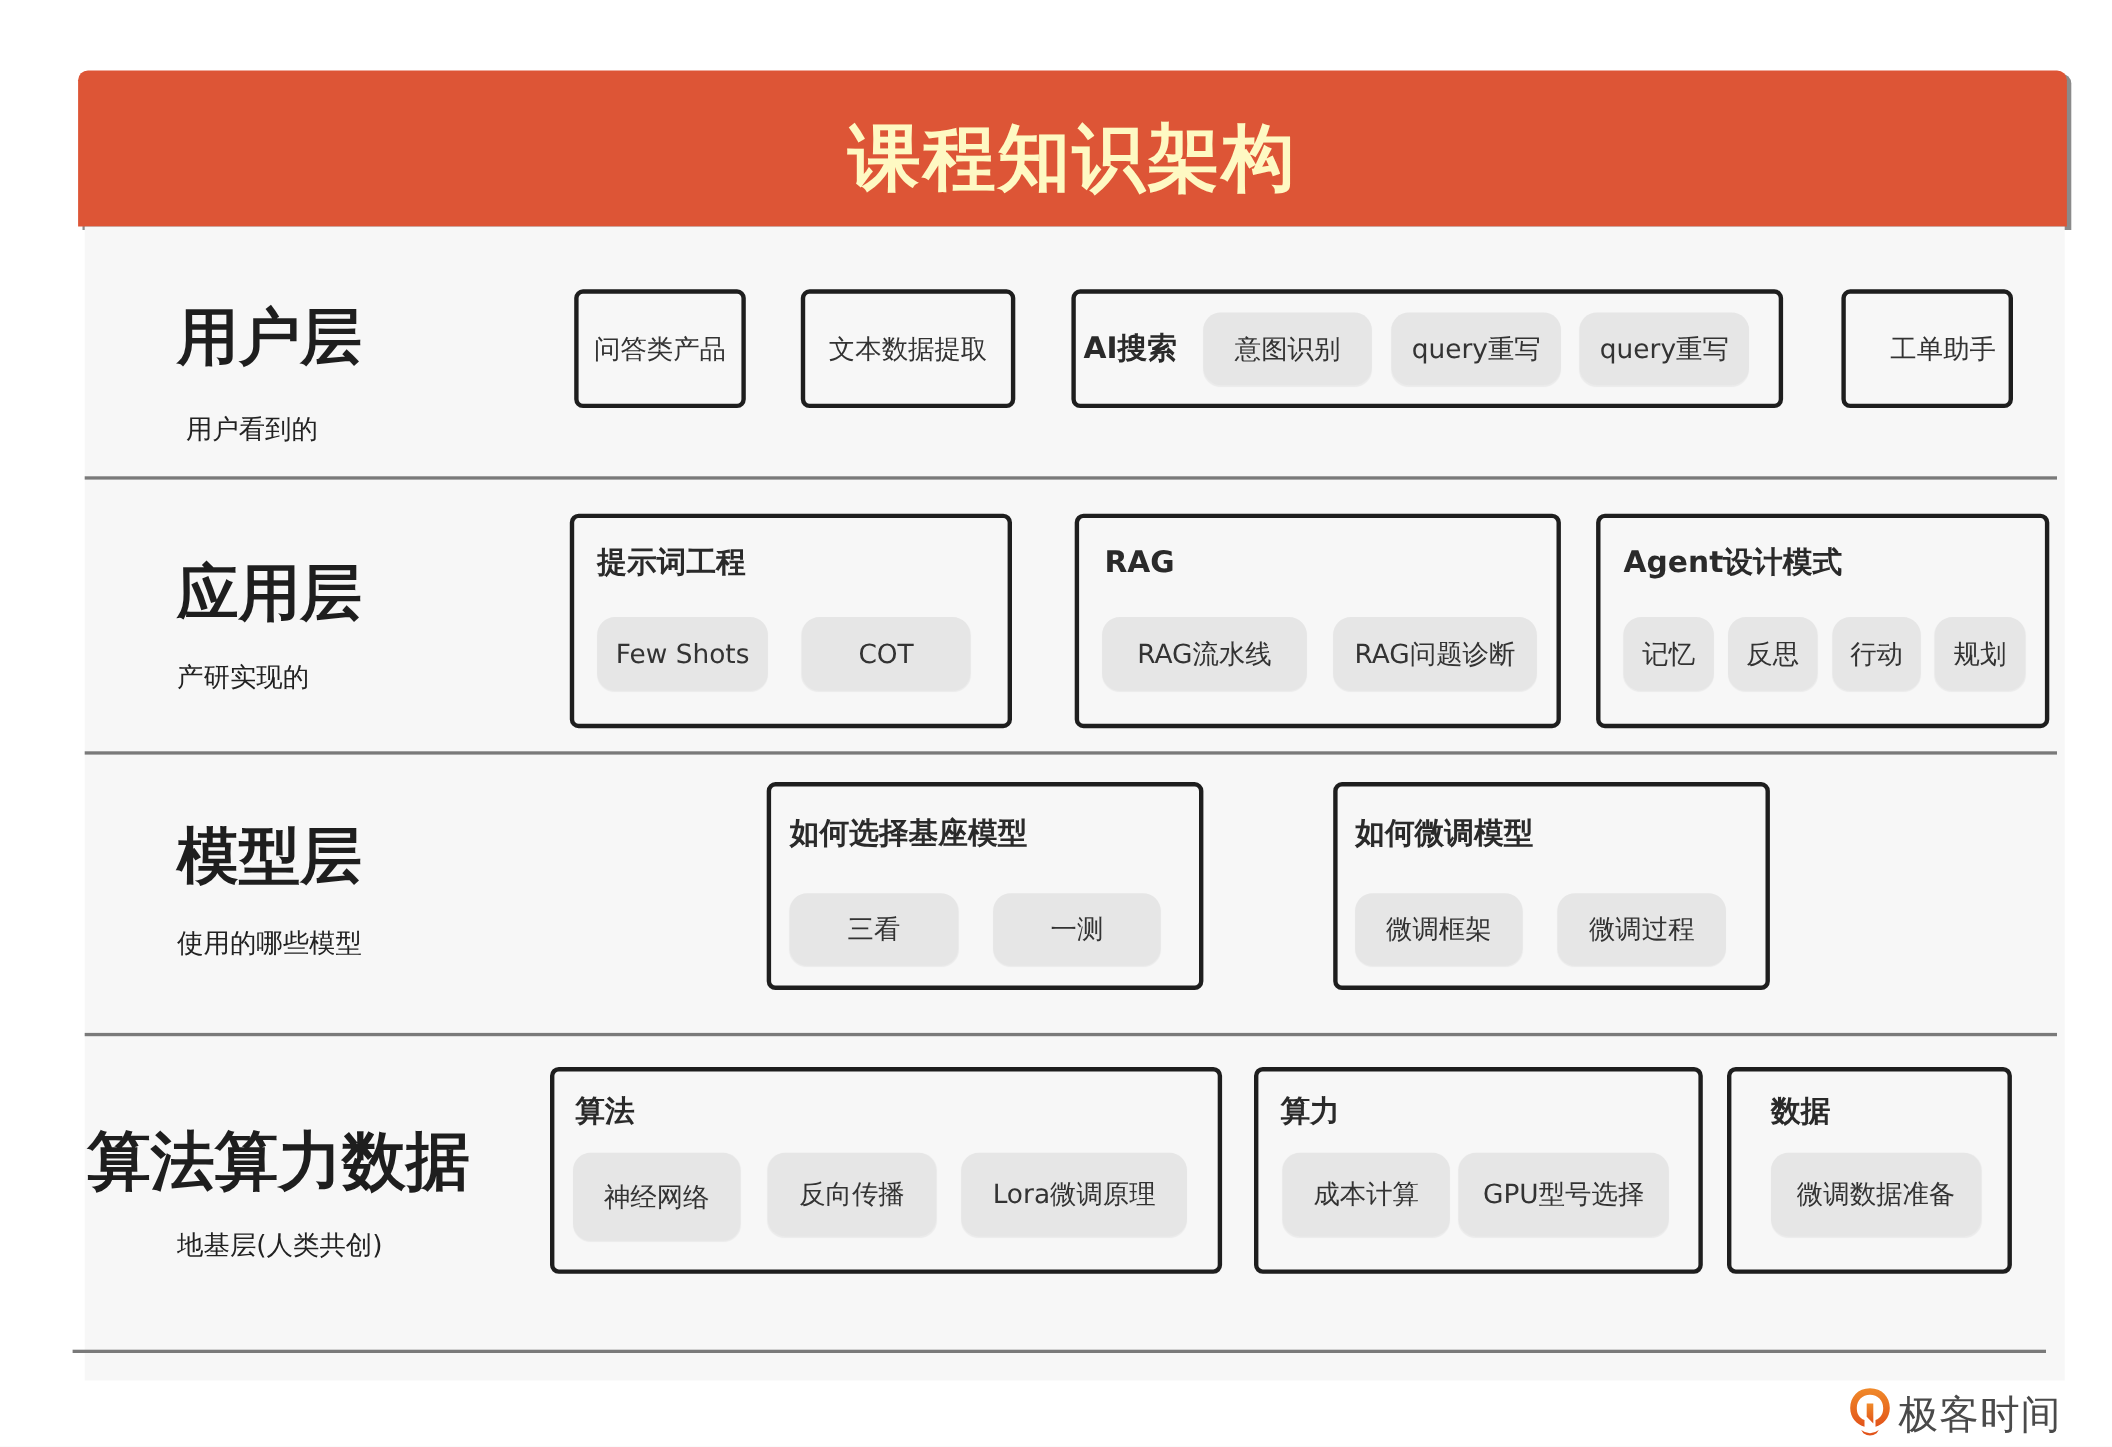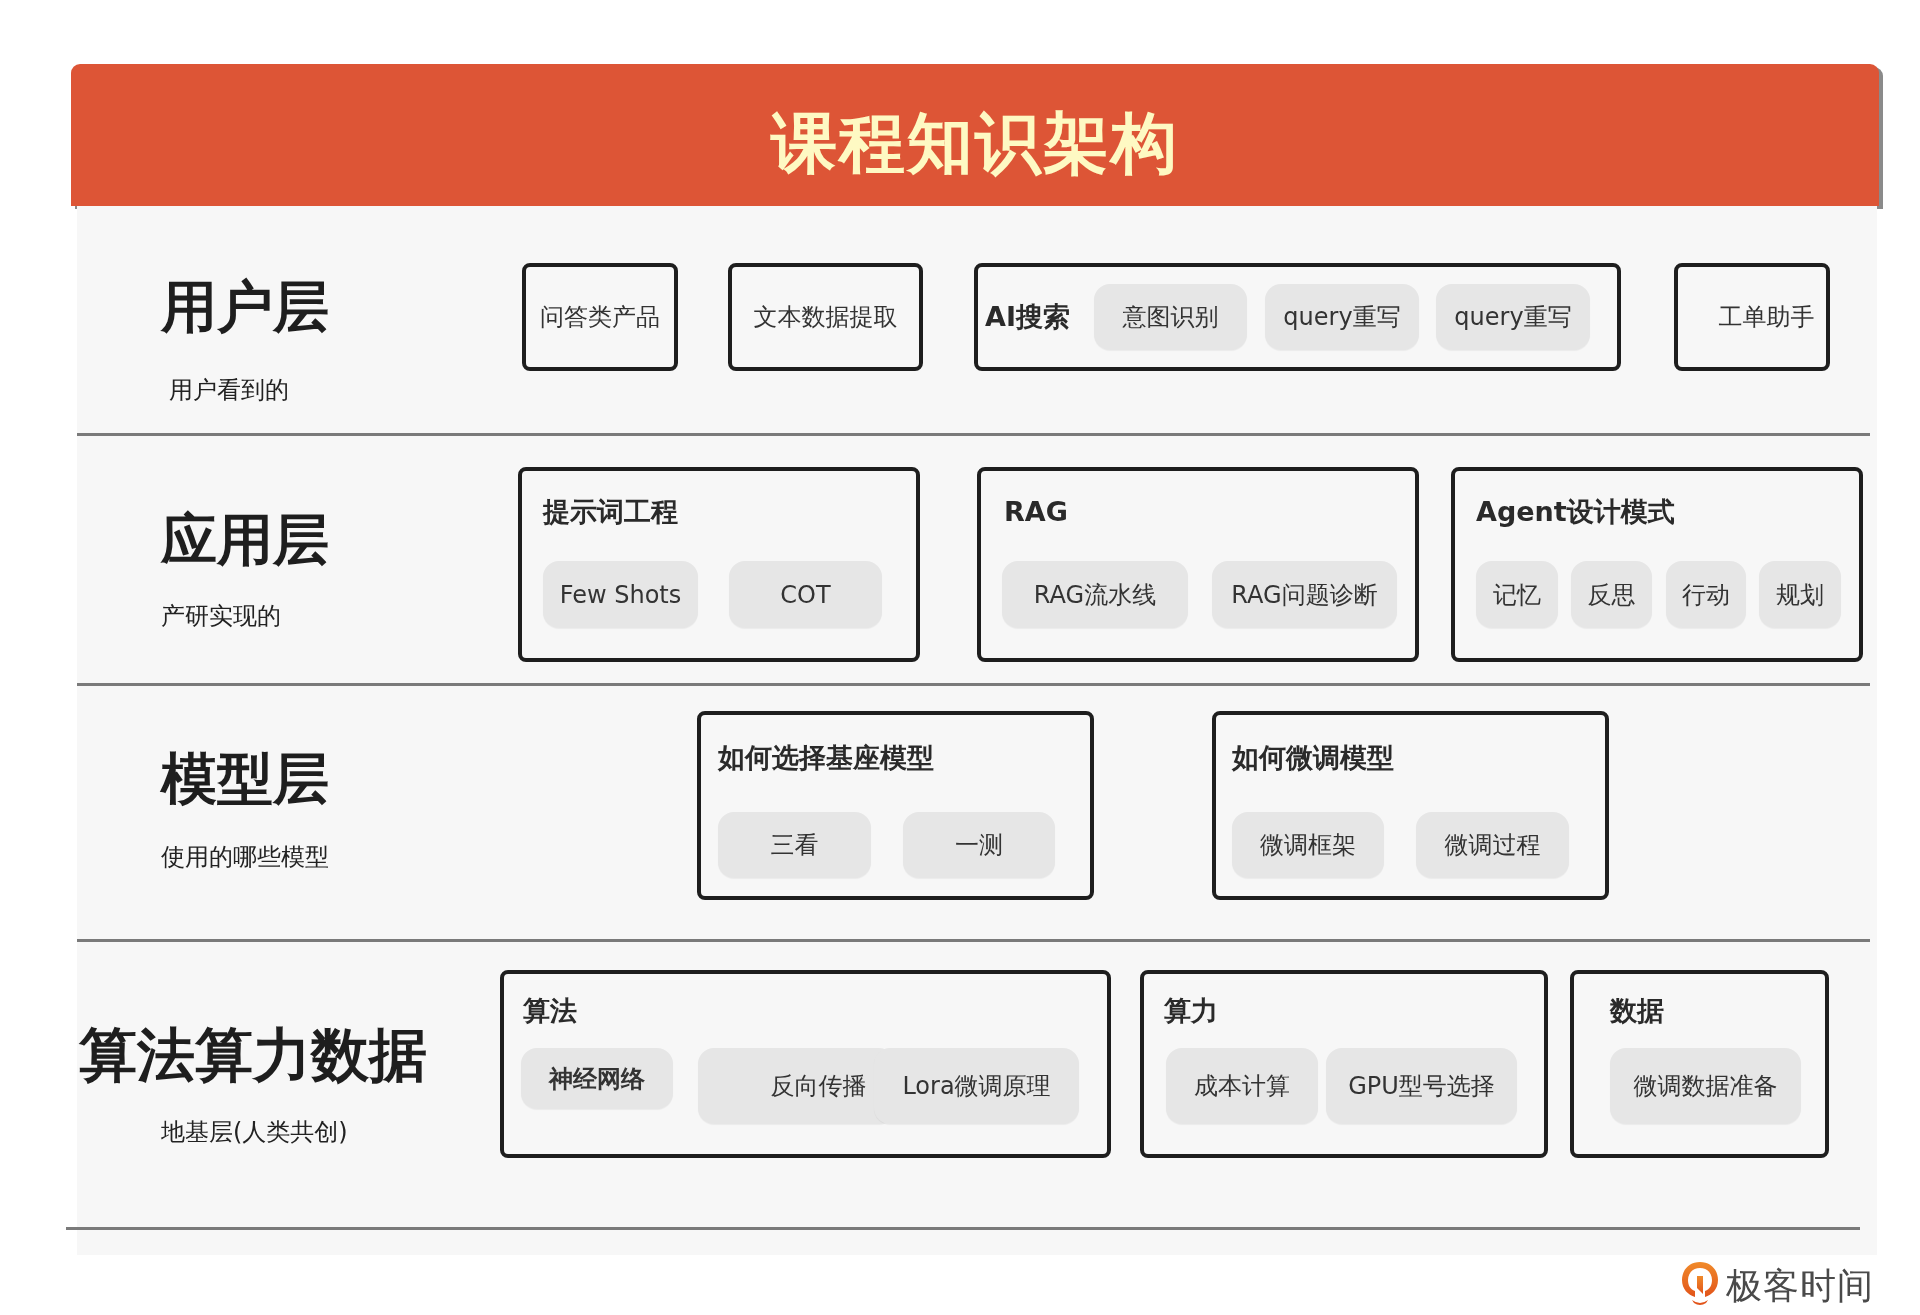--- a/index.html
+++ b/index.html
@@ -85,22 +85,22 @@
 <div class="abs box" style="left:1212px; top:711px; width:397px; height:189px;"></div>
 <div class="abs box-title" style="left:1232px; top:744px;">如何微调模型</div>
 <div class="abs chip" style="left:1232px; top:812px; width:152px; height:66px;">微调框架</div>
 <div class="abs chip" style="left:1416px; top:812px; width:153px; height:66px;">微调过程</div>
 
 <div class="abs layer-title" style="left:79px; top:1026px; font-size:58px;">算法算力数据</div>
 <div class="abs layer-sub" style="left:161px; top:1120px;">地基层(人类共创)</div>
 
 <div class="abs box" style="left:500px; top:970px; width:611px; height:188px;"></div>
 <div class="abs box-title" style="left:523px; top:997px;">算法</div>
-<div class="abs chip" style="left:521px; top:1048px; width:152px; height:61px;font-weight:bold;">神经网络</div>
-<div class="abs chip" style="left:698px; top:1048px; width:153px; height:76px;padding-left:44px;">反向传播</div>
+<div class="abs chip" style="left:521px; top:1048px; width:152px; height:80px;">神经网络</div>
+<div class="abs chip" style="left:698px; top:1048px; width:153px; height:76px;">反向传播</div>
 <div class="abs chip" style="left:874px; top:1048px; width:205px; height:76px;">Lora微调原理</div>
 
 <div class="abs box" style="left:1140px; top:970px; width:408px; height:188px;"></div>
 <div class="abs box-title" style="left:1164px; top:997px;">算力</div>
 <div class="abs chip" style="left:1166px; top:1048px; width:152px; height:76px;">成本计算</div>
 <div class="abs chip" style="left:1326px; top:1048px; width:191px; height:76px;">GPU型号选择</div>
 
 <div class="abs box" style="left:1570px; top:970px; width:259px; height:188px;"></div>
 <div class="abs box-title" style="left:1610px; top:997px;">数据</div>
 <div class="abs chip" style="left:1610px; top:1048px; width:191px; height:76px;">微调数据准备</div>

